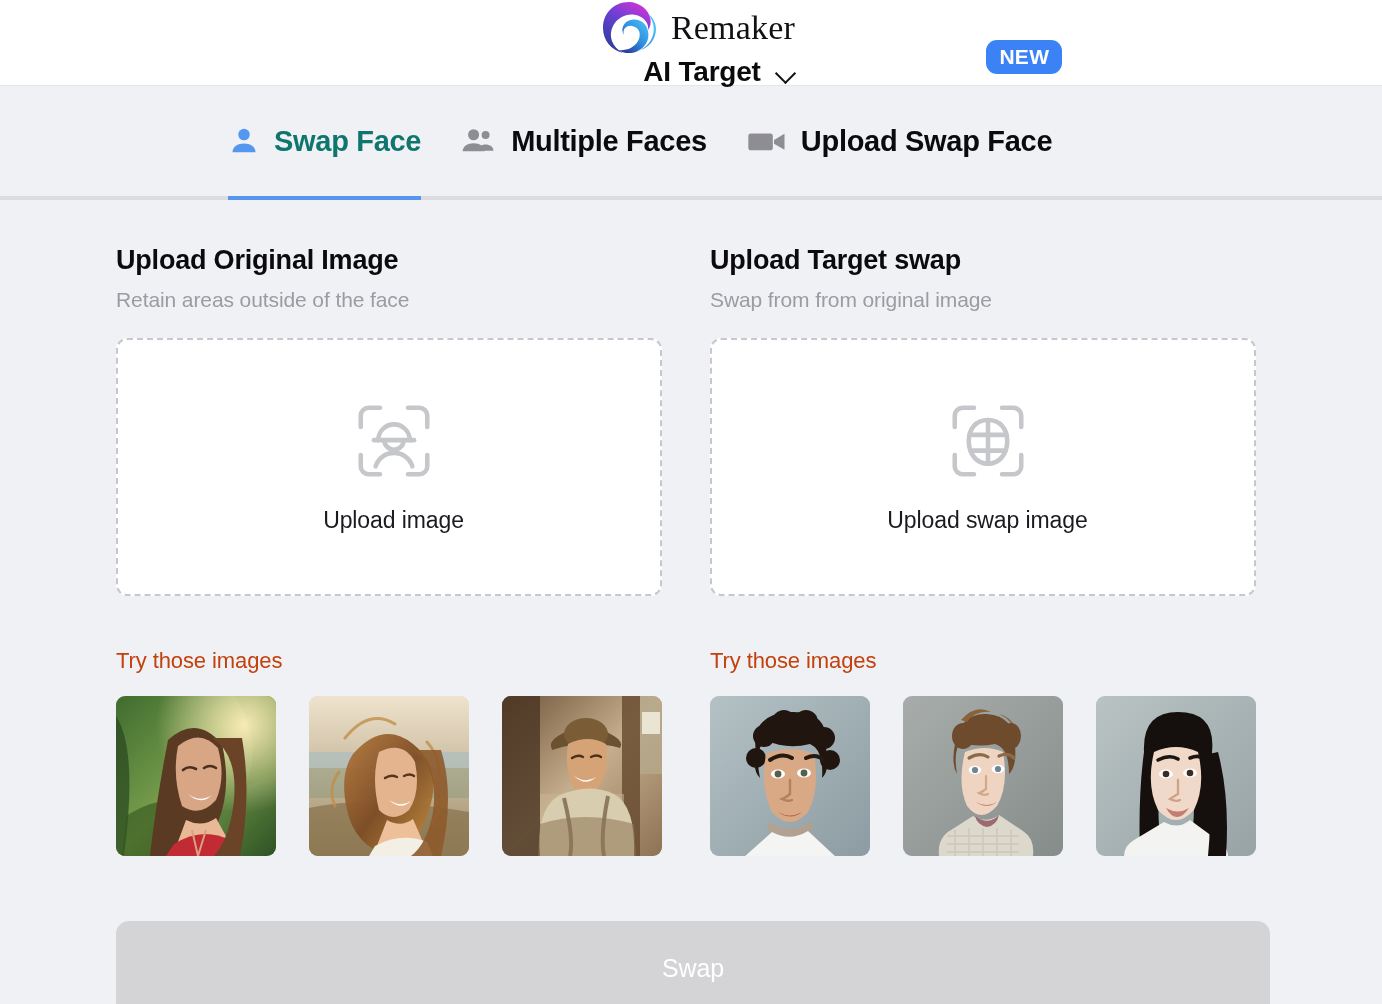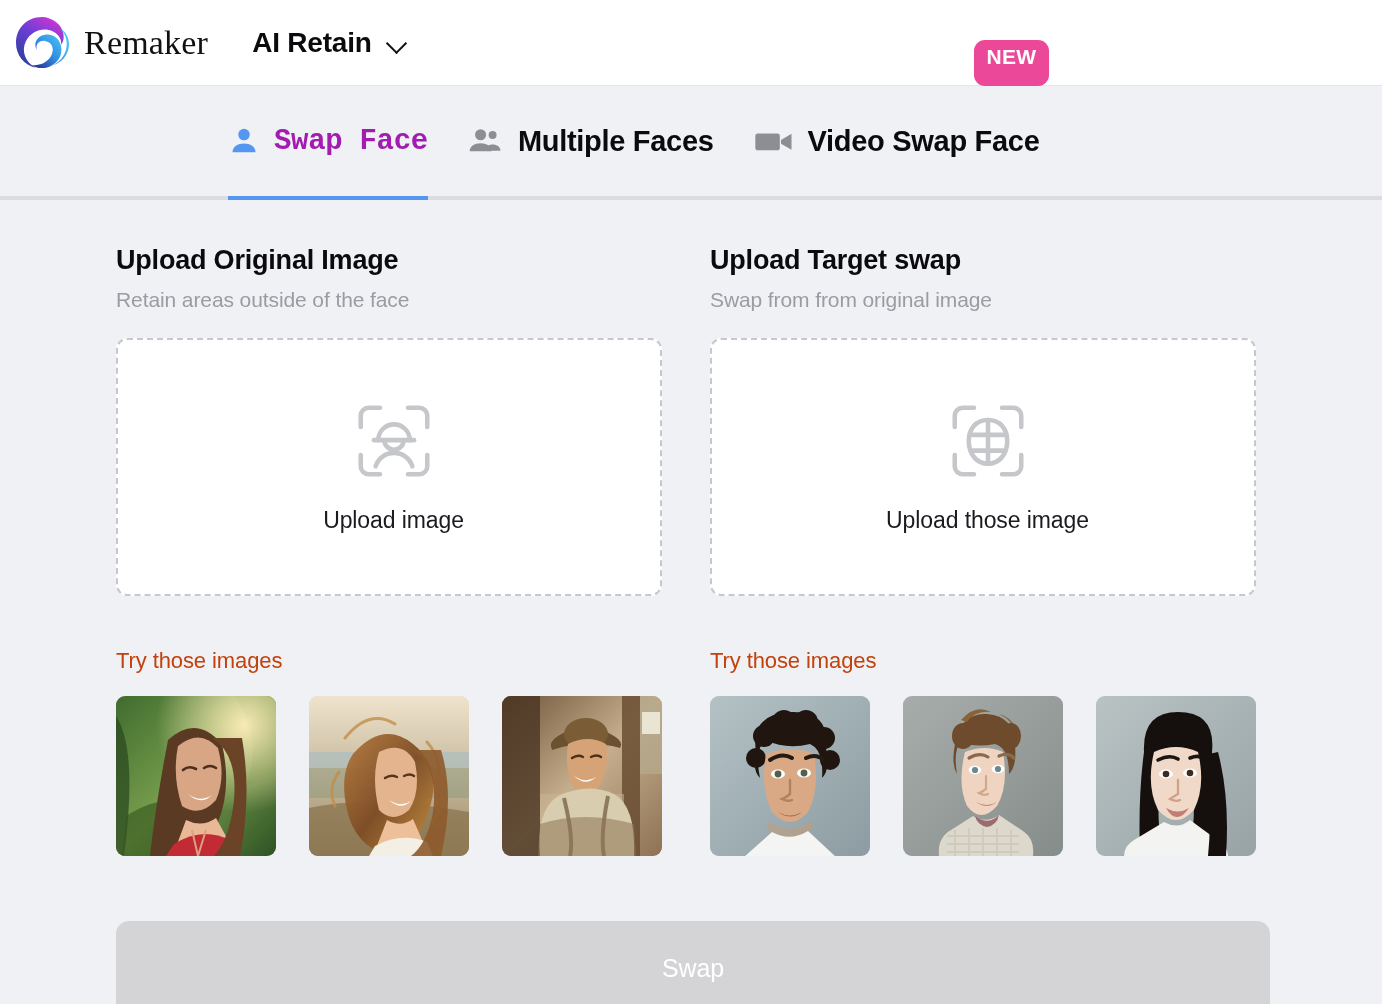--- a/index.html
+++ b/index.html
@@ -18,20 +18,21 @@
 
   
   .header {
     height: 86px;
     background: #ffffff;
     display: flex;
     align-items: center;
     padding-left: 14px;
     border-bottom: 1px solid #e4e5e9;
     position: relative;
+    flex-direction: column;
   }
 
   .brand {
     display: flex;
     align-items: center;
     gap: 14px;
     cursor: pointer;
   }
 
   .logo-mark {
@@ -110,44 +111,44 @@
   }
   .tab + .tab { margin-left: 40px; }
 
   .tab-label {
     font-size: 29px;
     font-weight: 700;
     letter-spacing: -.3px;
     color: #0b0b0d;
     white-space: nowrap;
   }
-  .tab.active .tab-label { color: #a21caf; font-family: Liberation Mono, monospace; }
+  .tab.active .tab-label { color: #0f766e; }
 
   .tab .tab-icon { flex: none; display: block; }
 
   .tab-underline {
     position: absolute;
     left: 0; right: 0;
     bottom: 0;
     height: 4px;
     background: #5496f0;
     z-index: 2;
   }
 
   .new-badge {
     position: absolute;
     top: -46px;
     right: -10px;
-    background: #ec4899;
+    background: #3b82f6;
     color: #ffffff;
     font-size: 21px;
     font-weight: 700;
     letter-spacing: .3px;
     border-radius: 11px;
-    padding: 6px 13px 19px;
+    padding: 6px 13px 7px;
     line-height: 1;
   }
 
   
   .main {
     padding: 44px 112px 0 116px;
   }
 
   .cols {
     display: flex;
@@ -266,21 +267,21 @@
           <rect width="56" height="56" fill="#ffffff"></rect>
           <path d="M28 2 C13 2 2 13 2 28 C2 40 10 50 22 53 C11 47 7 36 12 26 C17 16 29 12 38 16 C45 19 48 25 47 30 C52 24 50 13 42 7 C38 4 33 2 28 2 Z" fill="url(#swirlA)"></path>
           <path d="M47 14 C54 22 55 34 48 43 C40 53 26 56 17 50 C25 51 33 48 37 41 C41 34 38 27 31 26 C25 25 21 30 23 35 C20 31 21 24 27 21 C35 17 45 21 47 31 C49 40 44 48 36 51 C47 49 55 40 55 29 C55 23 52 17 47 14 Z" fill="url(#swirlB)"></path>
         </g>
       </svg>
     </div>
     <div class="brand-name">Remaker</div>
   </div>
 
   <div class="nav-item">
-    <div class="nav-label">AI Retain</div>
+    <div class="nav-label">AI Target</div>
     <div class="chev"></div>
   </div>
 </div>
 
 <div class="tabbar">
 
   <div class="tab active">
     <svg class="tab-icon" width="32" height="32" viewBox="0 0 24 24">
       <circle cx="12" cy="7.2" r="4.3" fill="#5496f0"></circle>
       <path d="M3.4 20.5 c0-4.3 3.9-6.6 8.6-6.6 s8.6 2.3 8.6 6.6 z" fill="#5496f0"></path>
@@ -297,21 +298,21 @@
       <path d="M1.4 20.6 c0-4.4 4.1-6.8 9.1-6.8 s9.1 2.4 9.1 6.8 z" fill="#8d8d93"></path>
     </svg>
     <span class="tab-label">Multiple Faces</span>
   </div>
 
   <div class="tab">
     <svg class="tab-icon" width="40" height="28" viewBox="0 0 34 24">
       <rect x="1" y="5.5" width="21" height="14.5" rx="2.2" fill="#8d8d93"></rect>
       <path d="M23 11.2 L32 5.8 L32 19.6 L23 14.4 Z" fill="#8d8d93"></path>
     </svg>
-    <span class="tab-label">Video Swap Face</span>
+    <span class="tab-label">Upload Swap Face</span>
     <span class="new-badge">NEW</span>
   </div>
 
 </div>
 
 <div class="main">
   <div class="cols">
 
     <div class="col">
       <div class="col-title">Upload Original Image</div>
@@ -437,21 +438,21 @@
             <path d="M5 16 V9.5 A4.5 4.5 0 0 1 9.5 5 H16"></path>
             <path d="M32 5 H38.5 A4.5 4.5 0 0 1 43 9.5 V16"></path>
             <path d="M43 32 V38.5 A4.5 4.5 0 0 1 38.5 43 H32"></path>
             <path d="M16 43 H9.5 A4.5 4.5 0 0 1 5 38.5 V32"></path>
             <path d="M24 12 c7 0 11 5 11 12 c0 8 -5 13 -11 13 c-6 0 -11 -5 -11 -13 c0 -7 4 -12 11 -12 z"></path>
             <path d="M24 12 V37"></path>
             <path d="M13.6 20.5 H34.4"></path>
             <path d="M14.2 29.5 H33.8"></path>
           </g>
         </svg>
-        <div class="dz-text">Upload those image</div>
+        <div class="dz-text">Upload swap image</div>
       </div>
 
       <div class="try-label">Try those images</div>
 
       <div class="thumbs">
 
         <div class="thumb">
           <svg viewBox="0 0 160 160" xmlns="http://www.w3.org/2000/svg">
             <defs>
               <linearGradient id="pb1" x1="0" y1="0" x2="1" y2="1">

